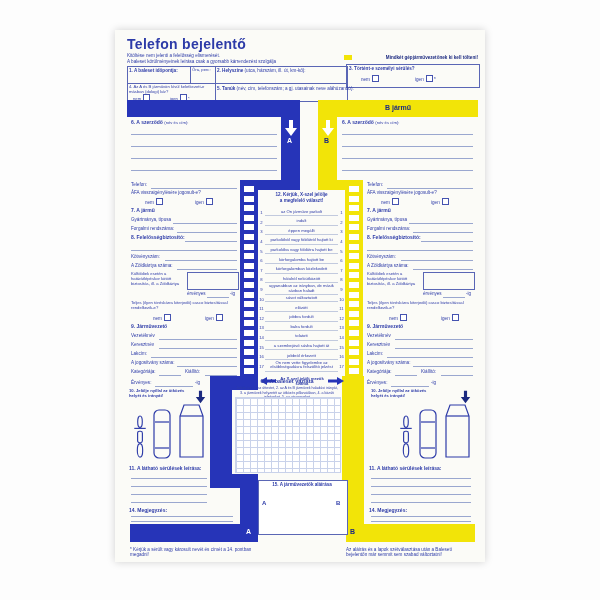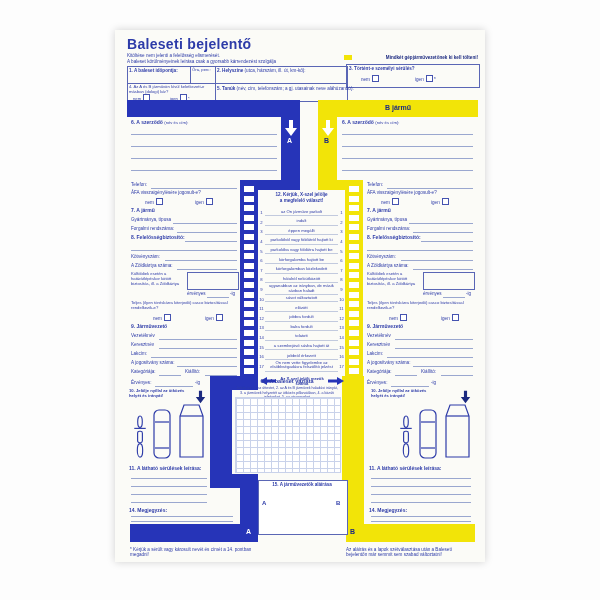--- a/index.html
+++ b/index.html
@@ -29,21 +29,21 @@
         border-bottom:0.5px solid #c2cade;padding-bottom:1px;}
   .sq{position:absolute;width:10px;height:6px;background:#ffffff;}
   svg{display:block;}
 </style>
 </head>
 <body>
 
 <div class="stage">
 <div class="paper">
 
-  <div class="t b" style="left:12px;top:6px;font-size:14px;letter-spacing:.3px;">Baleseti bejelentő</div>
+  <div class="t b" style="left:12px;top:6px;font-size:14px;letter-spacing:.3px;">Telefon bejelentő</div>
   <div class="t s45" style="left:12px;top:23px;">Kitöltése nem jelenti a felelősség elismerését.</div>
   <div class="t s45" style="left:12px;top:29px;">A baleset körülményeinek leírása csak a gyorsabb kárrendezést szolgálja</div>
   <div class="yell" style="left:229px;top:25px;width:8px;height:5px;"></div>
   <div class="t s45 b" style="left:240px;top:25px;width:123px;text-align:right;color:#1c2a80;">Mindkét gépjárművezetőnek ki kell tölteni!</div>
 
   <div class="box" style="left:12px;top:36px;width:219px;height:34px;"></div>
   <div class="wl" style="left:12px;top:53px;width:219px;border-color:#5a66b5;"></div>
   <div style="position:absolute;left:75px;top:36px;width:0;height:18px;border-left:1px solid #5a66b5;"></div>
   <div style="position:absolute;left:100px;top:36px;width:0;height:34px;border-left:1px solid #5a66b5;"></div>
   <div class="t s45 b" style="left:14px;top:38px;width:60px;">1. A baleset időpontja:</div>

